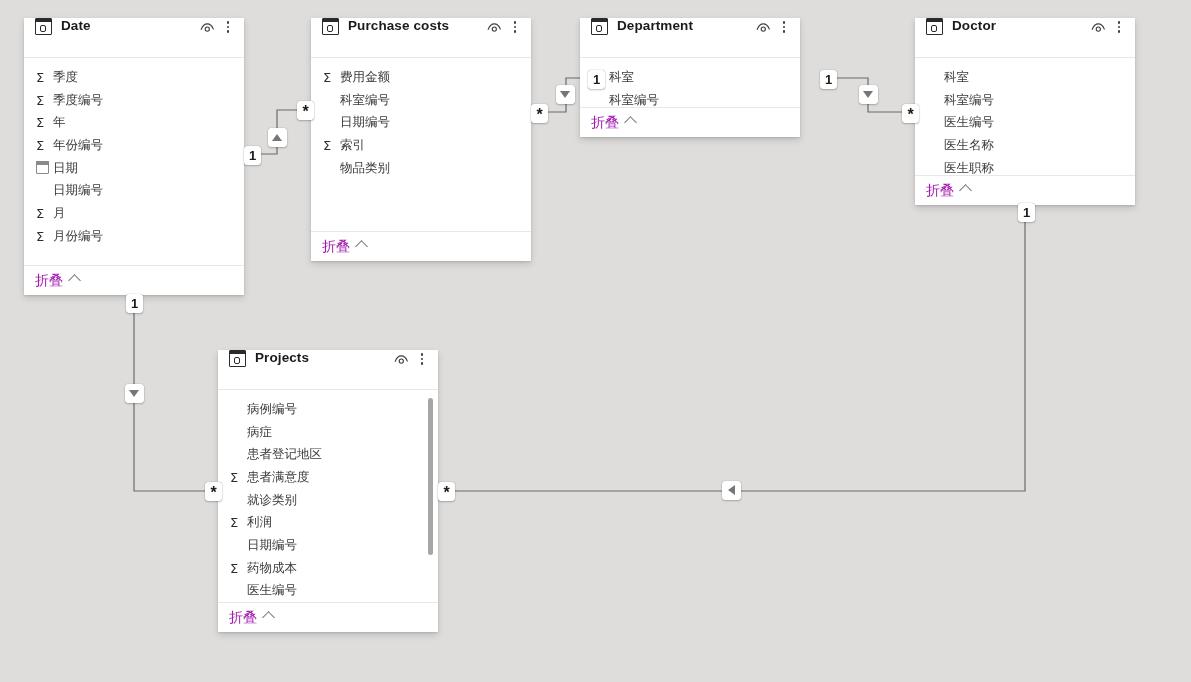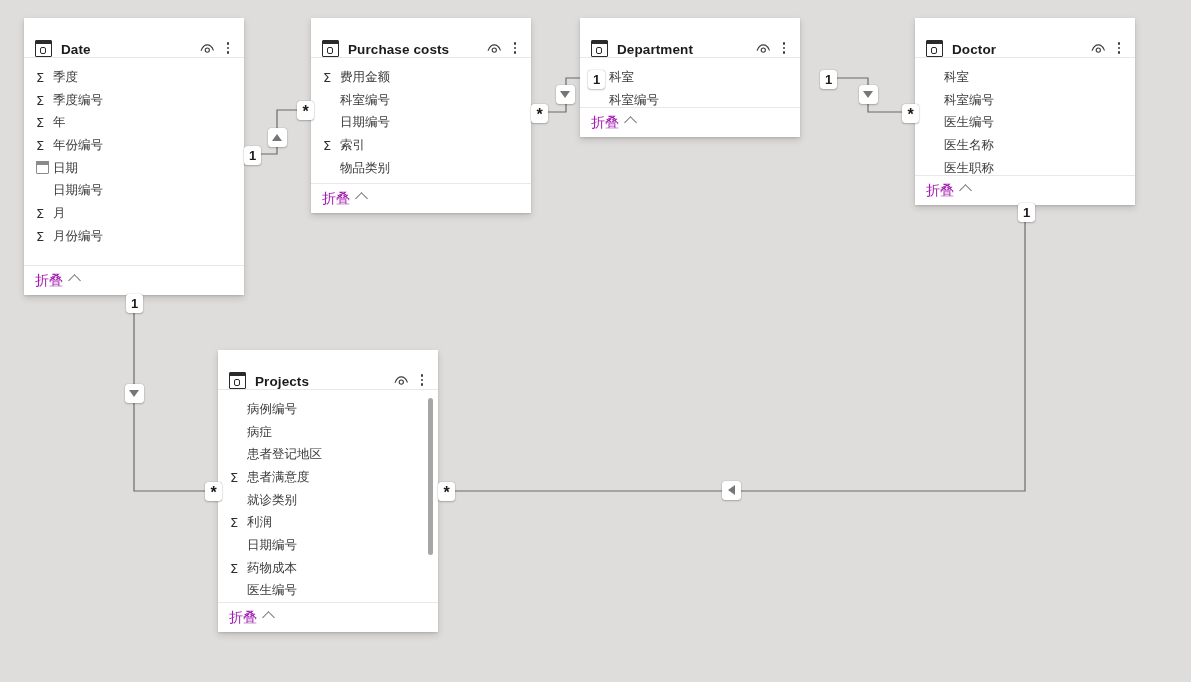--- a/index.html
+++ b/index.html
@@ -101,21 +101,21 @@
     background: #ffffff;
     z-index: 2;
     box-shadow: 0 0.6px 1.8px rgba(0,0,0,0.12), 0 3px 7px rgba(0,0,0,0.14);
     display: flex;
     flex-direction: column;
     box-sizing: border-box;
   }
   .tbl-head {
     height: 39px;
     display: flex;
-    align-items: flex-end;
+    align-items: flex-start;
     padding: 0 9px 0 11px;
     border-bottom: 1px solid #e8e8e8;
     flex: 0 0 auto;
   }
   .tbl-icon {
     width: 17px;
     height: 17px;
     border: 1.6px solid #2b2b2b;
     border-radius: 1px;
     box-sizing: border-box;
@@ -269,21 +269,21 @@
   .vscroll .thumb {
     position: absolute;
     left: 3px;
     width: 5px;
     background: #a6a6a6;
     border-radius: 3px;
   }
 
   
   #tbl-date      { left: 24px;  top: 18px;  width: 220px; height: 277px; }
-  #tbl-purchase  { left: 311px; top: 18px;  width: 220px; height: 195px; }
+  #tbl-purchase  { left: 311px; top: 18px;  width: 220px; height: 243px; }
   #tbl-dept      { left: 580px; top: 18px;  width: 220px; height: 119px; }
   #tbl-doctor    { left: 915px; top: 18px;  width: 220px; height: 187px; }
   #tbl-projects  { left: 218px; top: 350px; width: 220px; height: 282px; }
 </style>
 </head>
 <body>
 
 <div id="canvas">
 
   <svg id="rel-layer" viewBox="0 0 1191 682" width="1191" height="682">

